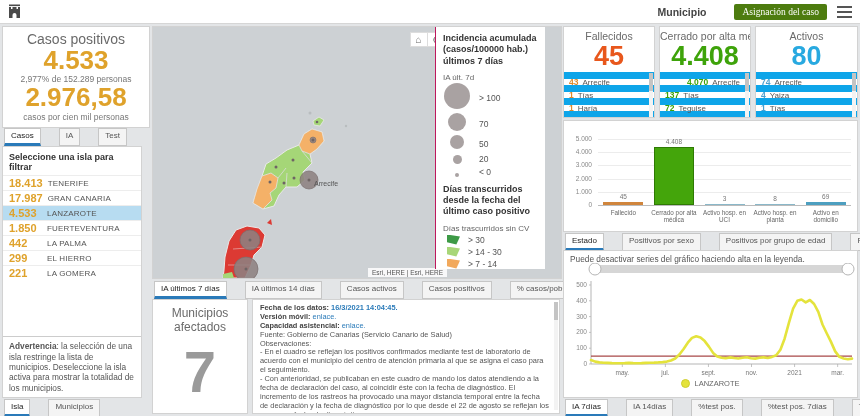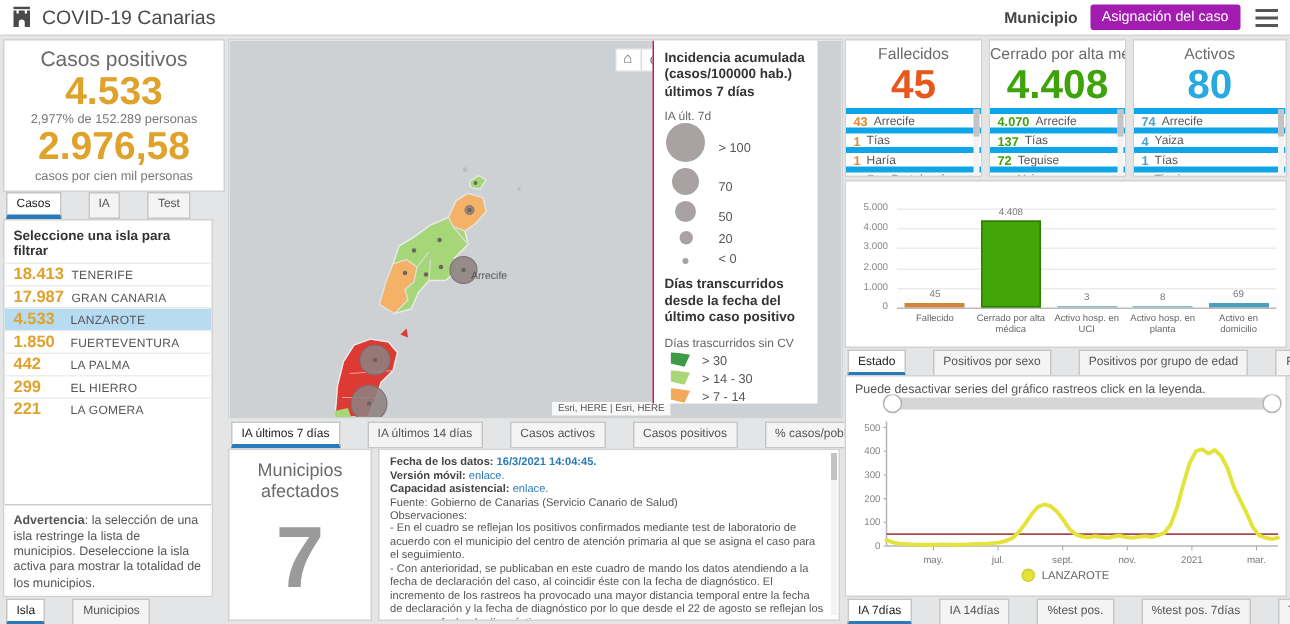--- a/index.html
+++ b/index.html
@@ -3,21 +3,21 @@
 <meta charset="utf-8">
 <style>
   * { margin:0; padding:0; box-sizing:border-box; }
   html,body { width:860px; height:416px; overflow:hidden; font-family:"Liberation Sans",sans-serif; background:#e3e5e7; }
   .panel { position:absolute; background:#fff; border:1px solid #d2d2d2; }
   
   #header { position:absolute; left:0; top:0; width:860px; height:24px; background:#fff; border-bottom:1px solid #d6d6d6; display:flex; align-items:center; padding:0 8px; }
   #header .title { font-size:13px; color:#4a4a4a; margin-left:7px; }
   #header .spacer { flex:1; }
   #hdr-municipio { font-size:10.5px; font-weight:bold; color:#444; margin-right:8px; }
-  #assign-btn { background:#a21caf; color:#fff; font-size:9.5px; padding:3px 8px; border:none; border-radius:2px; font-family:Liberation Sans, sans-serif; }
+  #assign-btn { background:#4d7c0f; color:#fff; font-size:9.5px; padding:3px 8px; border:none; border-radius:2px; font-family:Liberation Serif, serif;margin-left:20px; }
   #menu-icon { width:15px; margin-left:10px; display:flex; flex-direction:column; gap:3px; }
   #menu-icon i { display:block; height:2px; background:#555; }
   
   .tabstrip { position:absolute; display:flex; gap:18px; }
   .tab { background:#f4f4f4; border:1px solid #c6c6c6; padding:2px 6px 3px; font-size:8px; color:#555; white-space:nowrap; cursor:pointer; }
   .tab.active { background:#fff; color:#222; border-bottom:3px solid #2a7ab9; }
   
   #pos-card { left:2px; top:26px; width:148px; height:102px; text-align:center; }
   #pos-card .h { font-size:14px; color:#6a6a6a; margin-top:4px; }
   .big-orange { color:#dfa22b; font-weight:bold; font-size:26px; line-height:1.05; }
@@ -50,21 +50,21 @@
   #notes-card div { font-size:7.4px; color:#555; line-height:1.2; }
   #notes-card b { color:#444; }
   .blue-link { color:#2b7bb9;margin-top:43px; }
   .vscroll { position:absolute; right:1px; top:2px; width:4px; height:96%; background:#f3f3f3; }
   .vscroll i { display:block; width:4px; height:18px; background:#c4c4c4; }
   
   .stat-card { top:26px; height:92px; }
   .stat-card .h { font-size:10.5px; color:#6a6a6a; text-align:center; margin-top:3px; white-space:nowrap; overflow:hidden; }
   .stat-card .v { font-size:27px; font-weight:bold; text-align:center; line-height:1.1; }
   .stat-list { position:absolute; left:0; top:45px; width:100%; height:45px; overflow:hidden; }
-  .stat-row { display:flex; gap:4px; align-items:center; height:13px; border-top:4px solid #0ea5e9; padding:0 5px; }
+  .stat-row { display:flex; gap:4px; align-items:center; height:13px; border-top:7px solid #0ea5e9; padding:0 5px; }
   .stat-row .rv { font-size:8.5px; font-weight:bold; }
   .stat-row .rl { font-size:8px; color:#555; }
   
   #estado-card { left:563px; top:120px; width:295px; height:112px; }
   #trend-card { left:563px; top:250px; width:295px; height:148px; }
   .ylab { position:absolute; font-size:6.5px; color:#888; text-align:right; width:26px; }
   .gridline { position:absolute; height:1px; background:#ececec; }
   .bar { position:absolute; }
   .bar-val { position:absolute; font-size:6.5px; color:#777; text-align:center; }
   .bar-cat { position:absolute; font-size:6.3px; color:#666; text-align:center; line-height:1.15; }
@@ -73,21 +73,20 @@
   #trend-legend .dot { display:inline-block; width:9px; height:9px; border-radius:50%; background:#e4e33c; border:1px solid #cfce2f; vertical-align:-2px; margin-right:4px; }
 </style>
 </head>
 <body>
 
 <div id="header">
   <svg width="13" height="15" viewBox="0 0 13 15">
     <path d="M1 3 h2 v2 h1.5 V3 h4 v2 H10 V3 h2 v11 H8.5 v-3 a2 2 0 0 0-4 0 v3 H1 Z" fill="#4a4a4a"></path>
     <rect x="1" y="0.5" width="11" height="1.6" fill="#4a4a4a"></rect>
   </svg>
-  <span class="title">COVID-19 Canarias</span>
   <span class="spacer"></span>
   <span id="hdr-municipio">Municipio</span>
   <button id="assign-btn">Asignación del caso</button>
   <span id="menu-icon">
       <i></i>
       <i></i>
       <i></i>
     </span>
 </div>
 
@@ -283,21 +282,21 @@
       </div>
       <div class="vscroll" style="top: 46px; height: 44px;">
         <i></i>
       </div>
     </div>
     <div class="panel stat-card" style="left: 659px; width: 92px;">
       <div class="h">Cerrado por alta médica</div>
       <div class="v" style="color: rgb(62, 163, 10);">4.408</div>
       <div class="stat-list">
         <div class="stat-row">
-          <span class="rv" style="color: rgb(62, 163, 10);">4.070</span>
+          <span class="rv" style="color: rgb(62, 163, 10); margin-left: 22px;">4.070</span>
           <span class="rl">Arrecife</span>
         </div>
         <div class="stat-row">
           <span class="rv" style="color: rgb(62, 163, 10);">137</span>
           <span class="rl">Tías</span>
         </div>
         <div class="stat-row">
           <span class="rv" style="color: rgb(62, 163, 10);">72</span>
           <span class="rl">Teguise</span>
         </div>
@@ -367,21 +366,21 @@
     <div class="bar-cat" style="left: 236.4px; width: 50.6px; top: 88px;">Activo en domicilio</div>
   </div>
 <div class="tabstrip" id="estado-tabs" style="left:565px; top:233px;">
     <div class="tab active">Estado</div>
     <div class="tab">Positivos por sexo</div>
     <div class="tab">Positivos por grupo de edad</div>
     <div class="tab">Fallecidos por edad y sexo</div>
   </div>
 
 <div id="trend-card" class="panel">
-  <div id="trend-note">Puede desactivar series del gráfico rastreos click en la leyenda.</div>
+  <div id="trend-note">Puede desactivar series del gráfico haciendo alta en la leyenda.</div>
   <svg id="trend-svg" width="293" height="126" style="position:absolute; left:0; top:12px;">
       <rect x="27" y="2" width="261" height="8" rx="4" fill="#d6d6d6"></rect>
       <circle cx="31" cy="6" r="6" fill="#fff" stroke="#b5b5b5"></circle>
       <circle cx="284" cy="6" r="6" fill="#fff" stroke="#b5b5b5"></circle>
       <text x="23" y="103" font-size="6.5" text-anchor="end" fill="#888">0</text>
       <line x1="25" y1="101" x2="27" y2="101" stroke="#aaa" stroke-width="0.7"></line>
       <text x="23" y="87.2" font-size="6.5" text-anchor="end" fill="#888">100</text>
       <line x1="25" y1="85.2" x2="27" y2="85.2" stroke="#aaa" stroke-width="0.7"></line>
       <text x="23" y="71.4" font-size="6.5" text-anchor="end" fill="#888">200</text>
       <line x1="25" y1="69.4" x2="27" y2="69.4" stroke="#aaa" stroke-width="0.7"></line>

